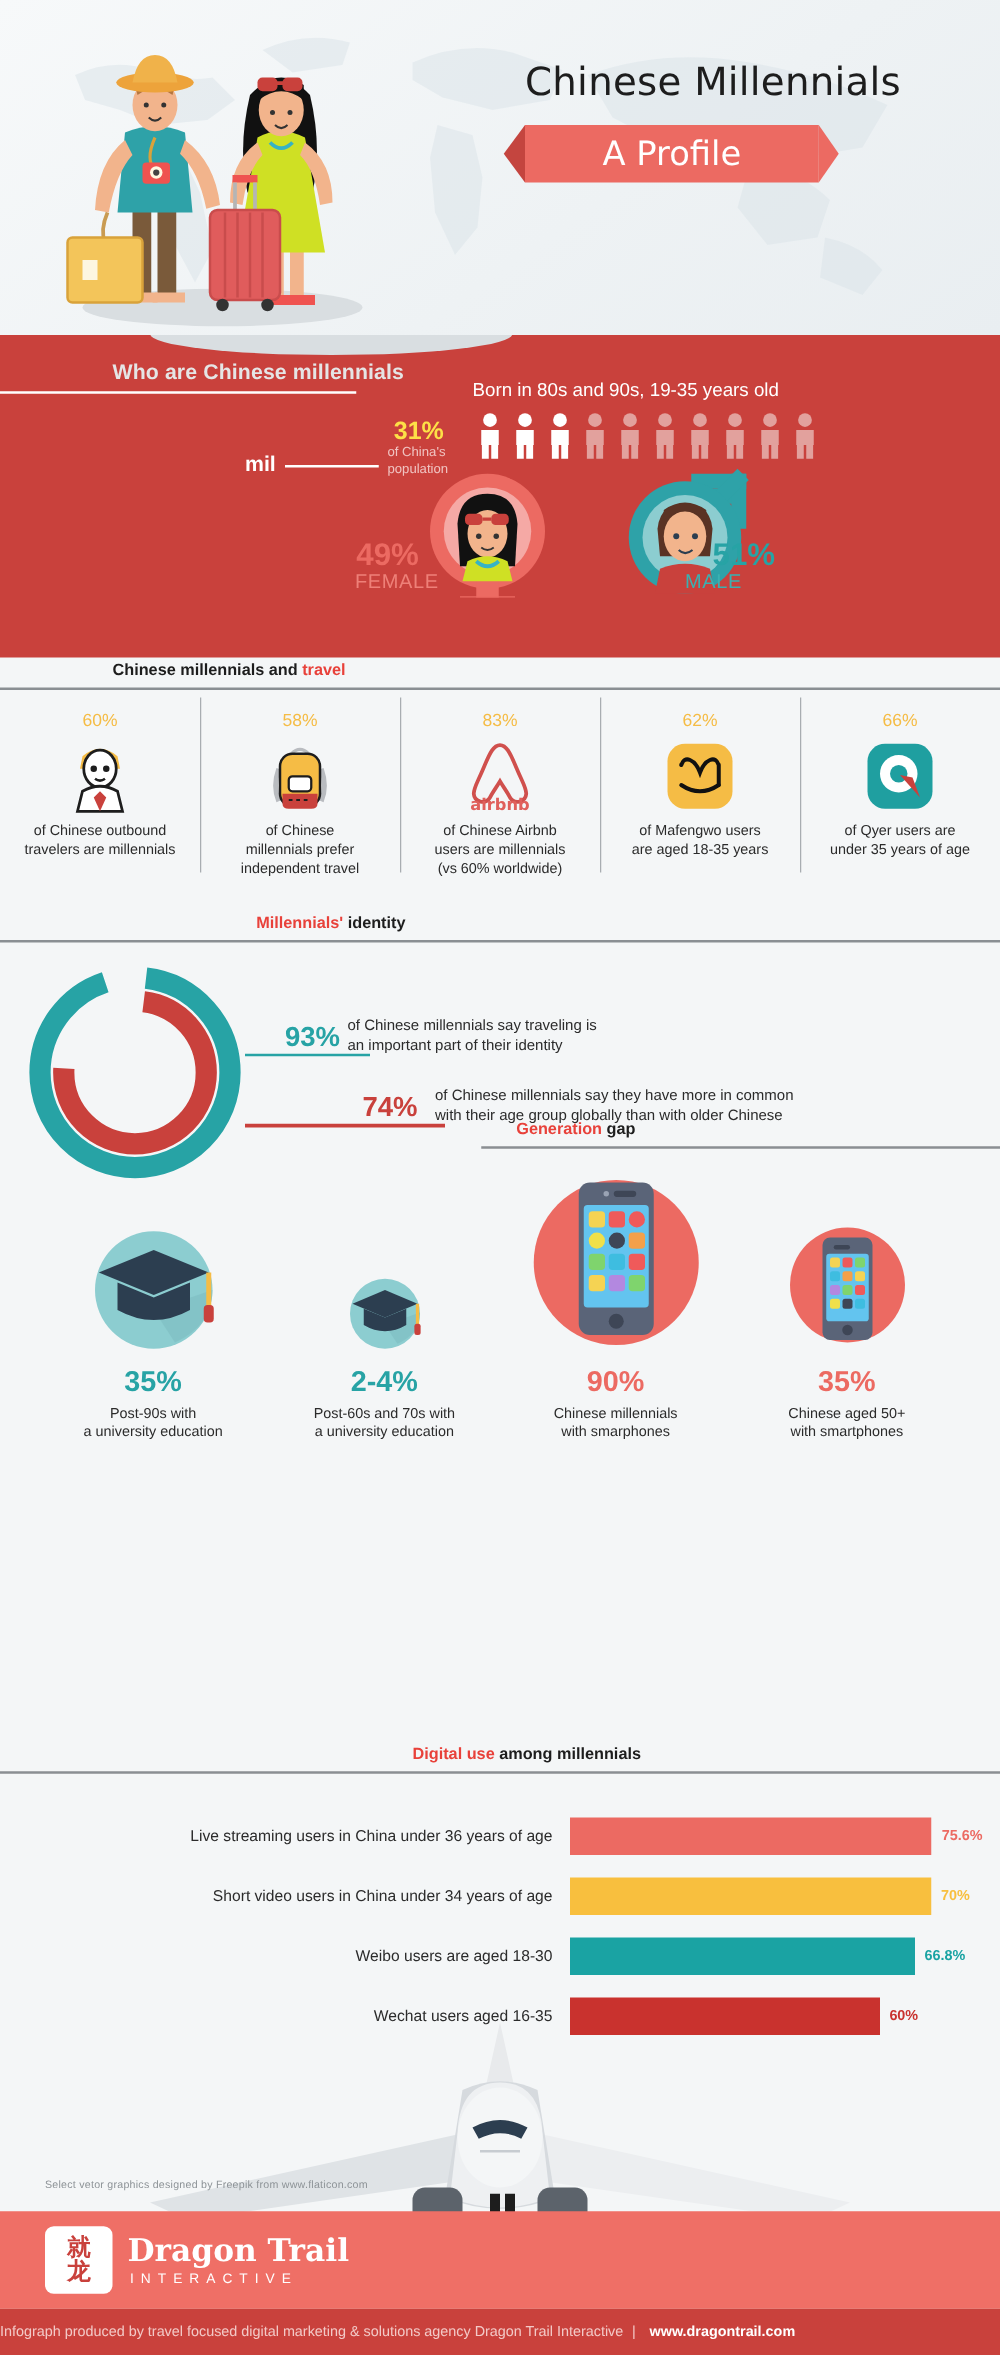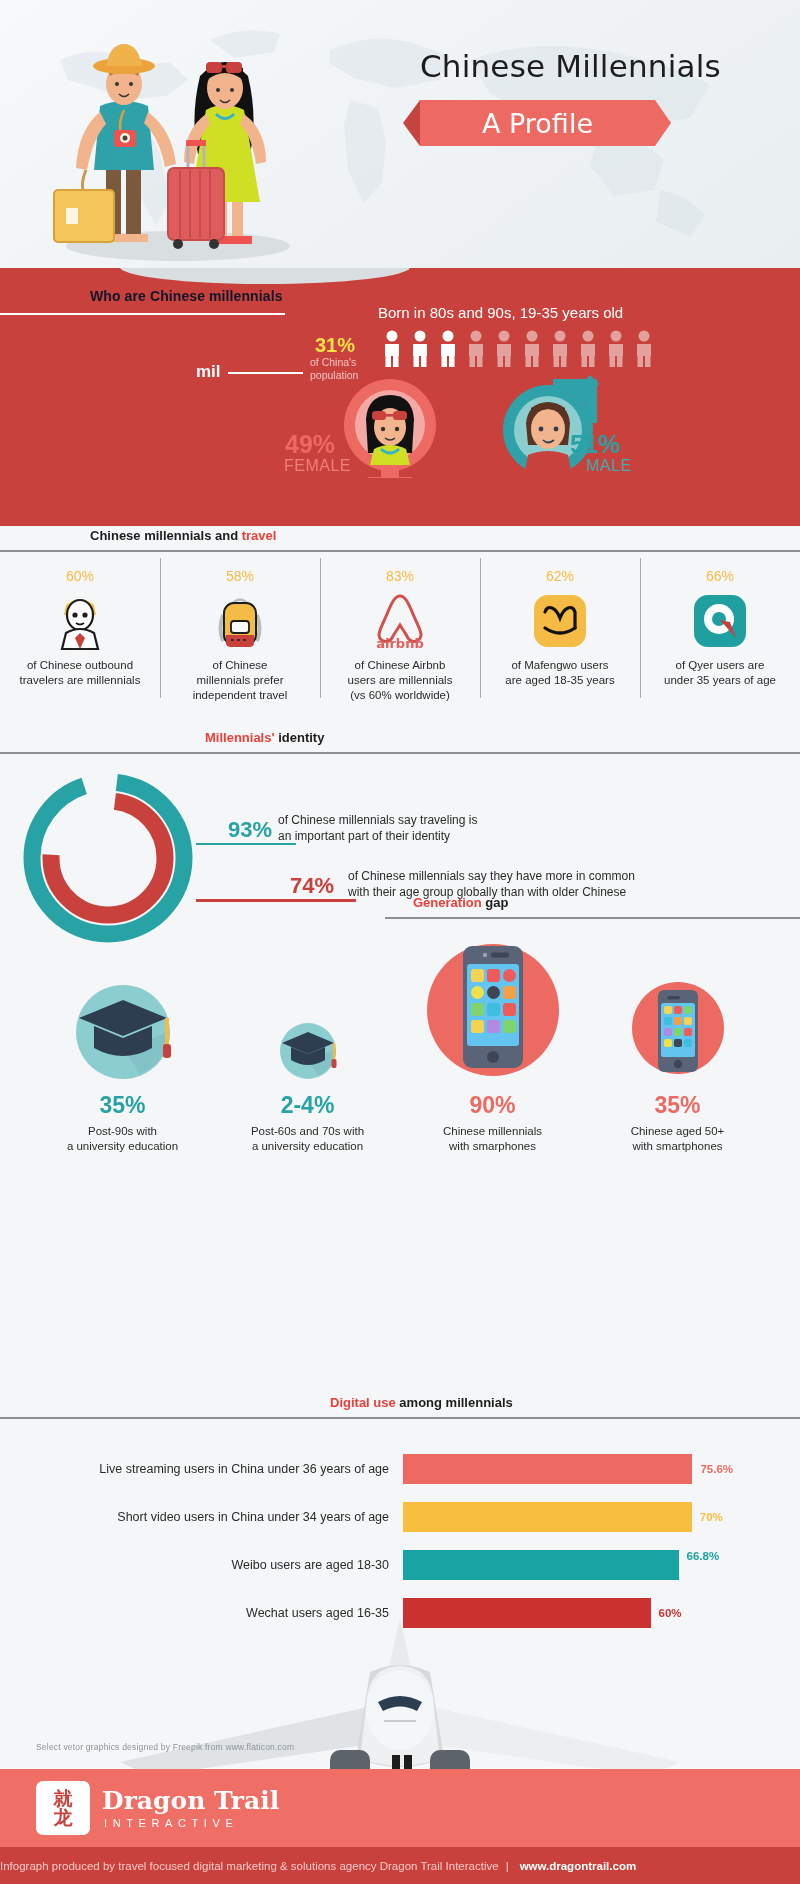--- a/index.html
+++ b/index.html
@@ -42,37 +42,37 @@
   .hero-art { position:absolute; left:28px; top:18px; }
 
   
   .red-block {
     position: relative; width:100%; height:258px; background:#c9413c; overflow:hidden;
   }
   .red-block .shadow-ell{
     position:absolute; left:120px; top:-18px; width:290px; height:34px; border-radius:50%;
     background:#d9dee1;
   }
-  .sec-head-white { position:absolute; left:90px; top:20px; color:#0f172a; font-weight:700; font-size:14px; letter-spacing:.1px;}
+  .sec-head-white { position:absolute; left:90px; top:20px; color:#e5e5e5; font-weight:700; font-size:17px; letter-spacing:.1px;}
   .rule-white { position:absolute; left:0px; top:45px; width:285px; height:2px; background:#fff; }
   .big-num { position:absolute; left:28px; top:62px; font-size:88px; line-height:1; color:#fff; font-weight:300; font-family:"DejaVu Sans",sans-serif; letter-spacing:-1px;}
   .mil { position:absolute; left:196px; top:94px; color:#fff; font-size:17px; font-weight:700;}
   .dash { position:absolute; left:228px; top:104px; width:75px; height:2px; background:#fff;}
   .pct31 { position:absolute; left:315px; top:66px; color:#fde047; font-size:20px; font-weight:700;}
   .pct31-sub { position:absolute; left:310px; top:88px; color:#f0c3c1; font-size:10.5px; line-height:13px; width:60px;}
   .born { position:absolute; left:378px; top:36px; color:#fff; font-size:15px; font-weight:400;}
   .people { position:absolute; left:382px; top:62px; display:flex; gap:8px;}
   .ppl { width:20px; }
 
   
   .gender-wrap{ position:absolute; left:0; top:383px; width:100%; height:130px; }
   .female-pct{ position:absolute; left:285px; top:48px; color:#ec6a62; font-size:25px; font-weight:700; line-height:26px;}
   .female-lab{ position:absolute; left:284px; top:74px; color:#ee8078; font-size:16px; letter-spacing:.5px;}
   .male-pct{ position:absolute; left:570px; top:48px; color:#27a3a5; font-size:25px; font-weight:700; line-height:26px;}
-  .male-lab{ position:absolute; left:586px; top:74px; color:#3bb0b1; font-size:16px; letter-spacing:.5px;}
+  .male-lab{ position:absolute; left:548px; top:74px; color:#3bb0b1; font-size:16px; letter-spacing:.5px;}
 
   
   .sec-head{ font-size:13px; font-weight:700; color:#1d1d1d; }
   .sec-head .accent{ color:#e8413a; }
 
   
   .travel { position:absolute; left:0; top:528px; width:100%; }
   .travel .hd { position:absolute; left:90px; top:0; }
   .travel .rule { position:absolute; left:0; top:22px; width:800px; height:1.5px; background:#8a8f93;}
   .travel-grid{ position:absolute; left:0; top:32px; width:800px; display:flex; }
@@ -105,21 +105,21 @@
   .ggpct.teal{ color:#27a3a5; }
   .ggpct.red{ color:#ec6a62; }
   .gglabel{ font-size:11.5px; line-height:15px; color:#2b2b2b; margin-top:5px;}
 
   
   .digital{ position:absolute; left:0; top:1395px; width:100%; }
   .digital .hd{ position:absolute; left:330px; top:0;}
   .digital .rule{ position:absolute; left:0; top:22px; width:800px; height:1.5px; background:#8a8f93;}
   .bars{ position:absolute; left:0; top:50px; width:800px;}
   .barrow{ display:flex; align-items:center; height:48px;}
-  .barlab{ width:403px; text-align:right; padding-right:14px; font-size:12.5px; color:#2b2b2b;}
+  .barlab{ width:456px; text-align:right; padding-right:14px; font-size:12.5px; color:#2b2b2b;}
   .bartrack{ width:330px; position:relative; height:30px;}
   .barfill{ height:30px;}
   .barval{ font-size:11.5px; font-weight:700; margin-left:8px;}
 
   
   .plane-zone{ position:absolute; left:0; top:1580px; width:800px; height:230px; }
   .credit{ position:absolute; left:36px; top:1742px; font-size:8.5px; color:#8d9397; letter-spacing:.2px;}
 
   
   .footer-brand{ position:absolute; left:0; top:1769px; width:800px; height:78px; background:#ef6f66; }
@@ -567,21 +567,21 @@
         </div>
         <div class="barrow">
           <div class="barlab">Short video users in China under 34 years of age</div>
           <div class="bartrack" style="display: flex; align-items: center;">
             <div class="barfill" style="width: 288.75px; background: rgb(248, 191, 62);"></div>
             <span class="barval" style="color: rgb(248, 191, 62);">70%</span>
           </div>
         </div>
         <div class="barrow">
           <div class="barlab">Weibo users are aged 18-30</div>
-          <div class="bartrack" style="display: flex; ">
+          <div class="bartrack" style="display: flex; align-items: center;">
             <div class="barfill" style="width: 275.55px; background: rgb(26, 163, 163);"></div>
             <span class="barval" style="color: rgb(26, 163, 163);">66.8%</span>
           </div>
         </div>
         <div class="barrow">
           <div class="barlab">Wechat users aged 16-35</div>
           <div class="bartrack" style="display: flex; align-items: center;">
             <div class="barfill" style="width: 247.5px; background: rgb(201, 50, 46);"></div>
             <span class="barval" style="color: rgb(201, 50, 46);">60%</span>
           </div>

